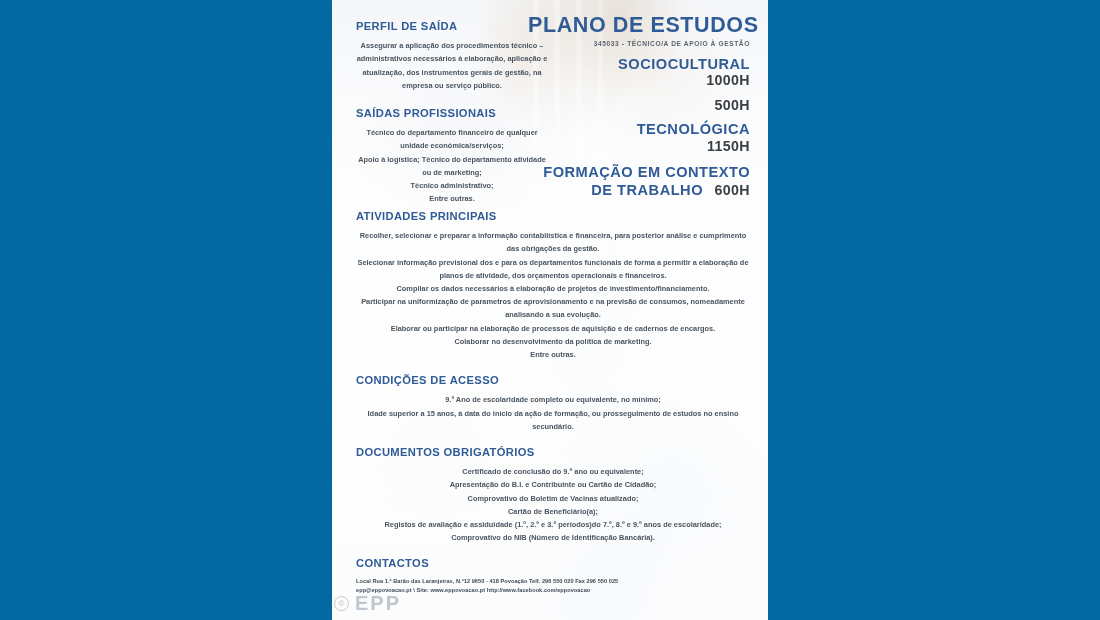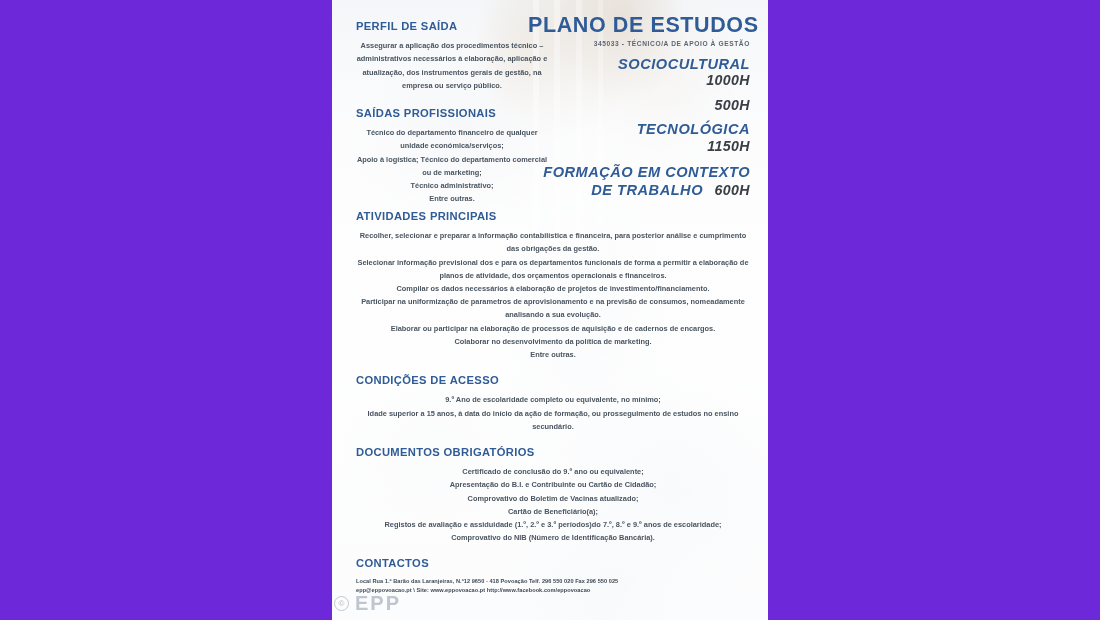--- a/index.html
+++ b/index.html
@@ -11,21 +11,21 @@
     width: 1100px;
     height: 620px;
     overflow: hidden;
     font-family: "Liberation Sans", sans-serif;
   }
 
   #viewer {
     position: relative;
     width: 1100px;
     height: 620px;
-    background: #6d28d9;
+    background: #0369a1;
   }
 
   
   #page {
     position: absolute;
     left: 332px;
     top: 0px;
     width: 436px;
     height: 620px;
     overflow: hidden;
@@ -141,21 +141,20 @@
     color: #5b6672;
     font-size: 6.6px;
     font-weight: bold;
     letter-spacing: .62px;
     margin: 3px 0 0 0;
     white-space: nowrap;
   }
   .plan-item {
     margin-top: 10px;
     line-height: 1.08;
-    font-style: italic;
   }
   .plan-item.tight { margin-top: 9px; }
   .plan-name {
     color: #2f5b96;
     font-size: 14.6px;
     font-weight: bold;
     letter-spacing: .5px;
     display: block;
   }
   .plan-hours {
@@ -243,21 +242,21 @@
           <h2 class="sec-title">PERFIL DE SAÍDA</h2>
           <div class="body-text just">
             <p>Assegurar a aplicação dos procedimentos técnico – administrativos necessários à elaboração, aplicação e atualização, dos instrumentos gerais de gestão, na empresa ou serviço público.</p>
           </div>
 
           <div class="gap-lg"></div>
 
           <h2 class="sec-title">SAÍDAS PROFISSIONAIS</h2>
           <div class="body-text just">
             <p>Técnico do departamento financeiro de qualquer unidade económica/serviços;</p>
-            <p>Apoio à logística; Técnico do departamento comercial ou de marketing;</p>
+            <p>Apoio à logística; Técnico do departamento atividade ou de marketing;</p>
             <p>Técnico administrativo;</p>
             <p>Entre outras.</p>
           </div>
 
         </div>
 
         <div class="right-col">
           <h1 class="plan-title">PLANO DE ESTUDOS</h1>
           <div class="plan-sub">345033 - TÉCNICO/A DE APOIO À GESTÃO</div>
 

